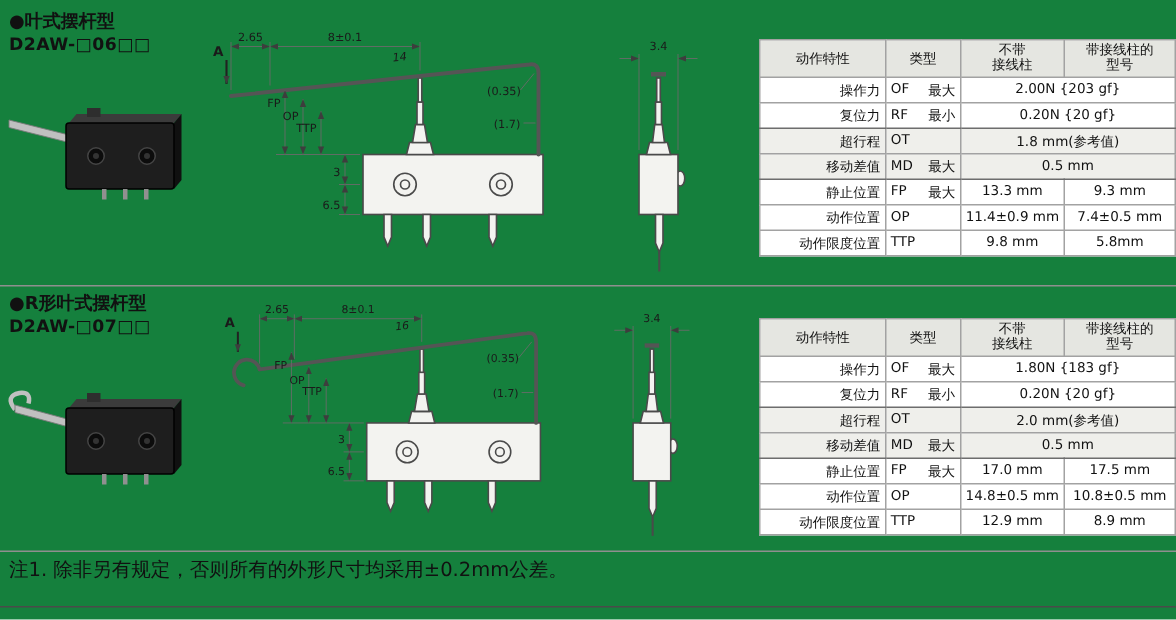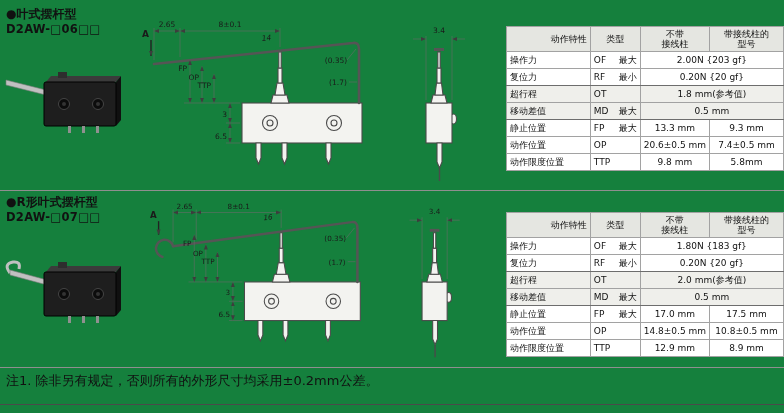--- a/index.html
+++ b/index.html
@@ -10,23 +10,23 @@
   .section-title { font-size:12px; font-weight:bold; white-space:nowrap; }
   .model-number { font-size:11.5px; white-space:nowrap; letter-spacing:0.3px;font-weight:bold; }
   .rule { position:absolute; left:0; width:784px; border-top:1px solid #8f8f8f; }
   .rule.strong { border-top:1px solid #4a4a4a; }
   .notes { position:absolute; font-size:13px; line-height:1.6; color:#111; }
 
   table.spec { position:absolute; border-collapse:collapse; font-size:9px; table-layout:fixed;
                border:1px solid #6d6d6d; background:#fff; }
   table.spec th, table.spec td { border:1px solid #a2a2a2; padding:1.5px 3px; vertical-align:middle; }
   table.spec th { background:#e5e6e1; font-weight:normal; text-align:center; }
-  table.spec th.left { text-align:right; }
+  table.spec th.left { text-align:center; }
   .pre { white-space:pre-line; line-height:1.18; }
-  td.name { text-align:left; white-space:nowrap; }
+  td.name { text-align:right; white-space:nowrap; }
   td.val { text-align:center; white-space:nowrap; }
   .type-in { display:flex; justify-content:space-between; align-items:center; }
   tr.shade td { background:#efefeb; }
   tr.grp td { border-bottom:1px solid #6d6d6d; }
 
   svg text { font-family:"DejaVu Sans","Liberation Sans",sans-serif; }
   .part { fill:#f3f3f0; stroke:#4a4a4a; stroke-width:1.1; }
   .lever { fill:none; stroke:#555; stroke-width:2.6; stroke-linecap:round; }
   .dim { stroke:#6a6a6a; stroke-width:0.6; fill:none; }
   .dimtxt { font-size:7.5px; fill:#1a1a1a; }
@@ -200,21 +200,21 @@
           <td class="val">9.3 mm</td>
         </tr>
         <tr>
           <td class="name">动作位置</td>
           <td>
               <div class="type-in">
                 <span>OP</span>
                 <span></span>
               </div>
             </td>
-          <td class="val">20.6±0.5 mm</td>
+          <td class="val">11.4±0.9 mm</td>
           <td class="val">7.4±0.5 mm</td>
         </tr>
         <tr>
           <td class="name">动作限度位置</td>
           <td>
               <div class="type-in">
                 <span>TTP</span>
                 <span></span>
               </div>
             </td>

